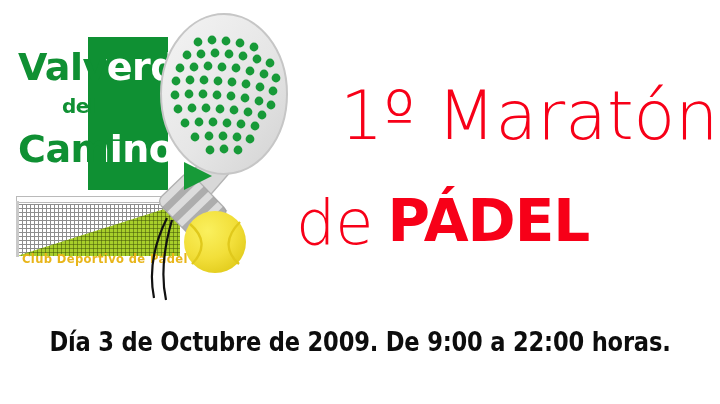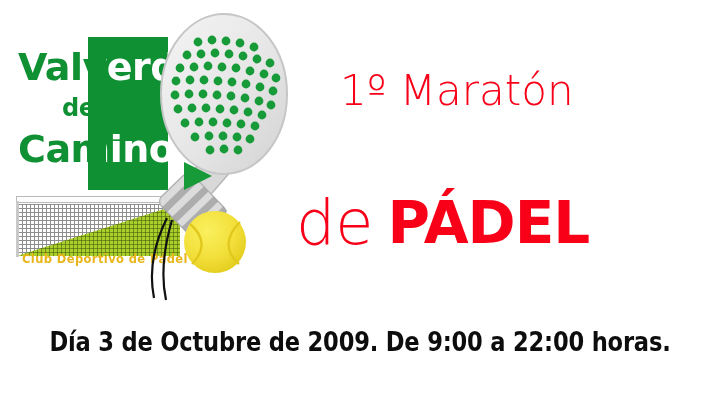--- a/index.html
+++ b/index.html
@@ -47,21 +47,21 @@
     line-height: 1;
   }
   .wm-green { color: var(--brand-green, #0f9033); z-index: 3; }
   .wm-white { color: #ffffff; z-index: 4; }
 
   
   .clip-left  { clip-path: inset(0 calc(100% - 88px) 0 0); }
   .clip-right { clip-path: inset(0 0 0 88px); }
 
   .wm-valverde { left: 18px;  top: 48px;  font-size: 38px; }
-  .wm-del      { left: 62px;  top: 96px;  font-size: 24px; }
+  .wm-del      { left: 62px;  top: 96px;  font-size: 20px; }
   .wm-camino   { left: 18px;  top: 130px; font-size: 38px; }
 
   
   .net-wrap {
     position: absolute;
     left: 16px;
     top: 196px;
     width: 165px;
     height: 62px;
     z-index: 2;
@@ -132,30 +132,30 @@
   
   .headline {
     position: absolute;
     color: var(--brand-red, #f70018);
     white-space: nowrap;
     line-height: 1;
     font-family: "DejaVu Sans", sans-serif;
   }
   #title-line1 {
     left: 340px;
-    top: 70px;
-    font-size: 42px;
+    top: 82px;
+    font-size: 68px;
     font-weight: 300;
     letter-spacing: 0px;
   }
   #title-line2 {
     left: 296px;
     top: 192px;
     display: flex;
-    align-items: center;
+    align-items: flex-start;
     gap: 14px;
   }
   #title-de {
     font-size: 62px;
     font-weight: 300;
   }
   #title-padel {
     font-size: 58px;
     font-weight: bold;
     letter-spacing: -1px;

